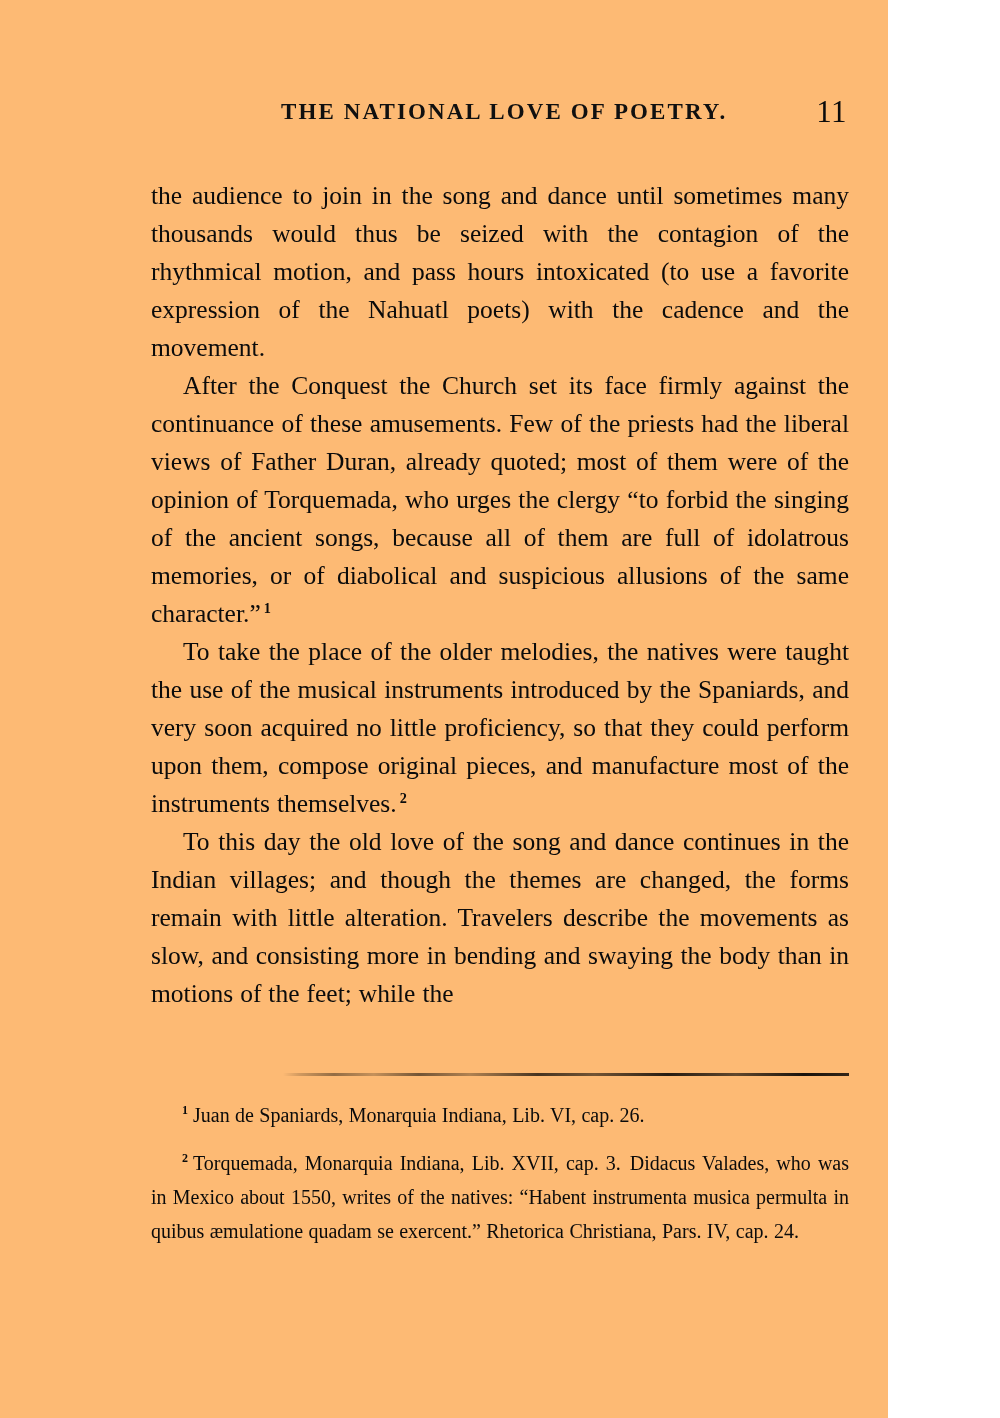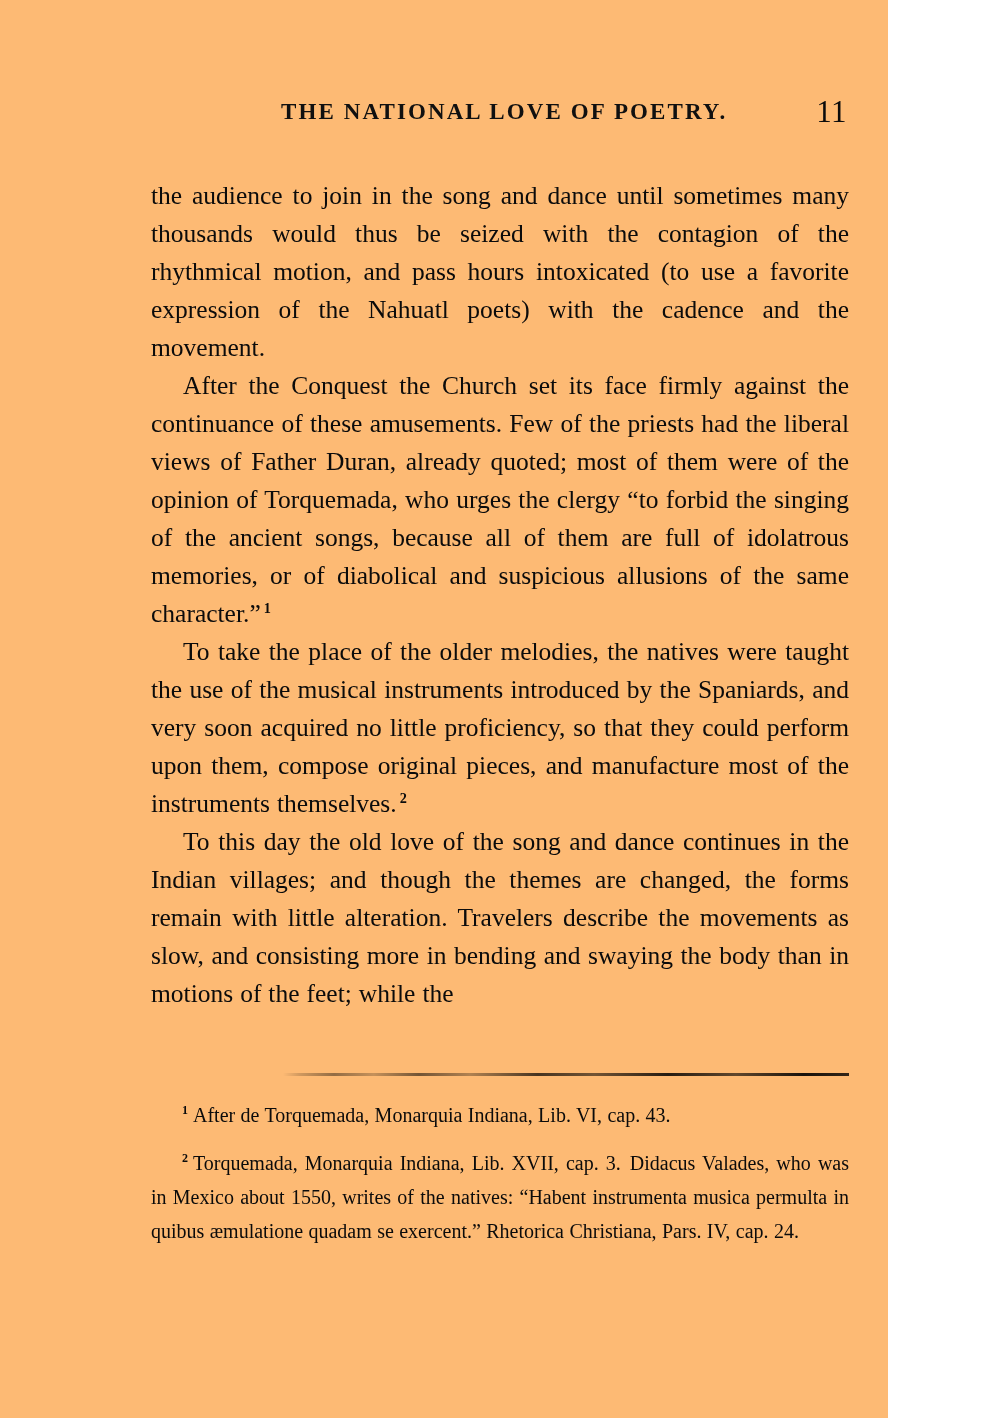--- a/index.html
+++ b/index.html
@@ -167,21 +167,21 @@
 
     <p class="para">To this day the old love of the song and dance continues in the Indian villages; and though the themes are changed, the forms remain with little alteration. Travelers describe the movements as slow, and consisting more in bending and swaying the body than in motions of the feet; while the</p>
 
   </div>
 
   <div class="footnote-rule"></div>
 
   <div class="footnotes">
 
     <p class="footnote">
-      <span class="fn-marker">1</span><span id="fn1-body"><span>After de Torquemada, </span><span class="italic">Monarquia Indiana</span><span>, Lib. VI, cap. 43.</span></span>
+      <span class="fn-marker">1</span><span id="fn1-body"><span>Juan de Spaniards, </span><span class="italic">Monarquia Indiana</span><span>, Lib. VI, cap. 26.</span></span>
     </p>
 
     <p class="footnote">
       <span class="fn-marker">2</span><span id="fn2-body"><span>Torquemada, </span><span class="italic">Monarquia Indiana</span><span>, Lib. XVII, cap. 3.</span><span class="gap"></span><span>Didacus Valades, who was in Mexico about 1550, writes of the natives: “Habent instrumenta musica permulta in quibus æmulatione quadam se exercent.” </span><span class="italic">Rhetorica Christiana</span><span>, Pars. IV, cap. 24.</span></span>
     </p>
 
   </div>
 
 </div>
 

